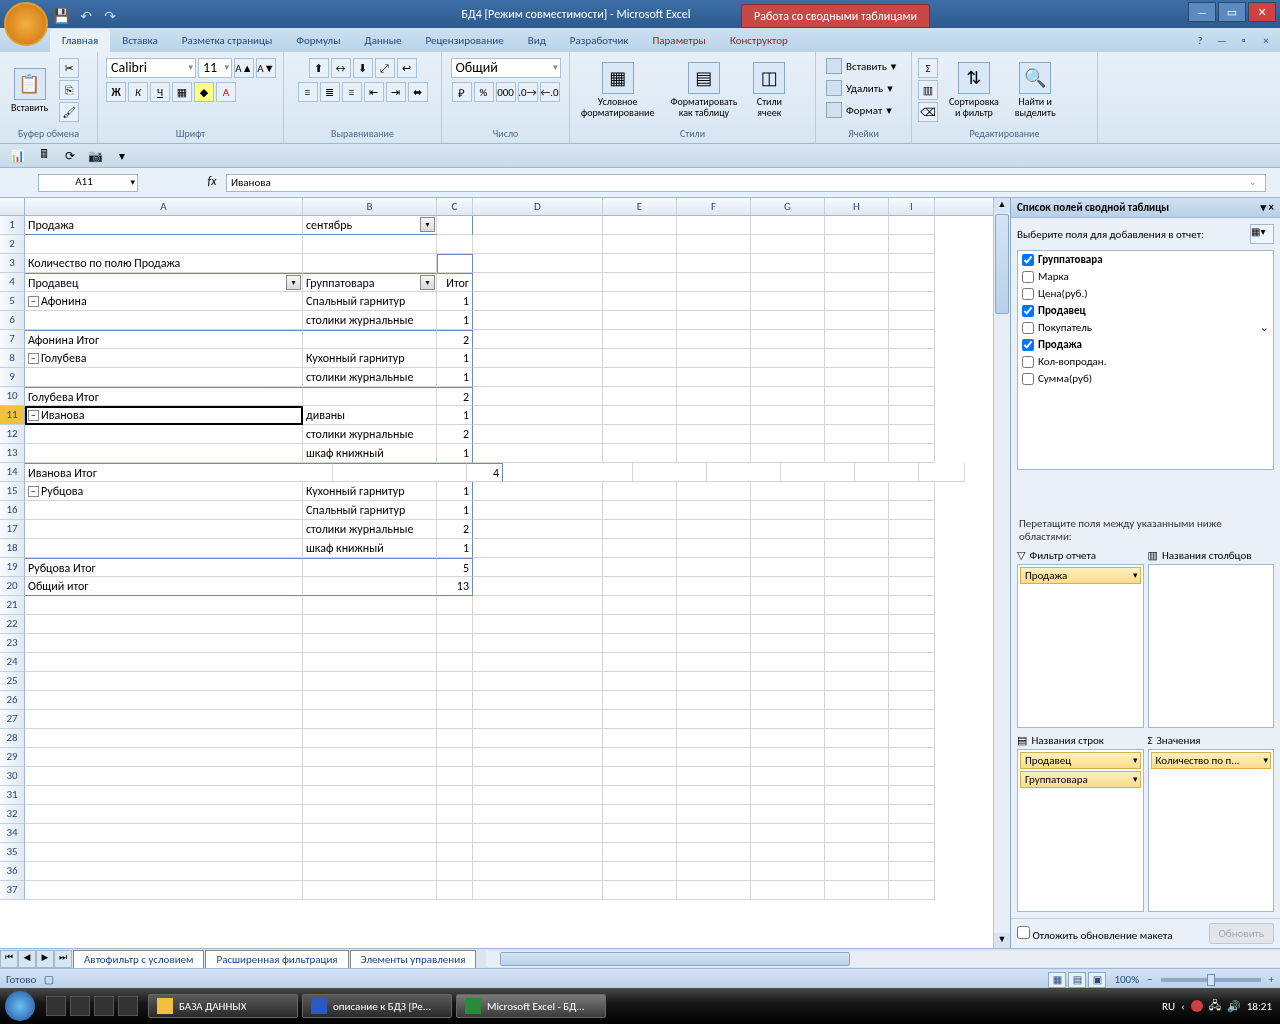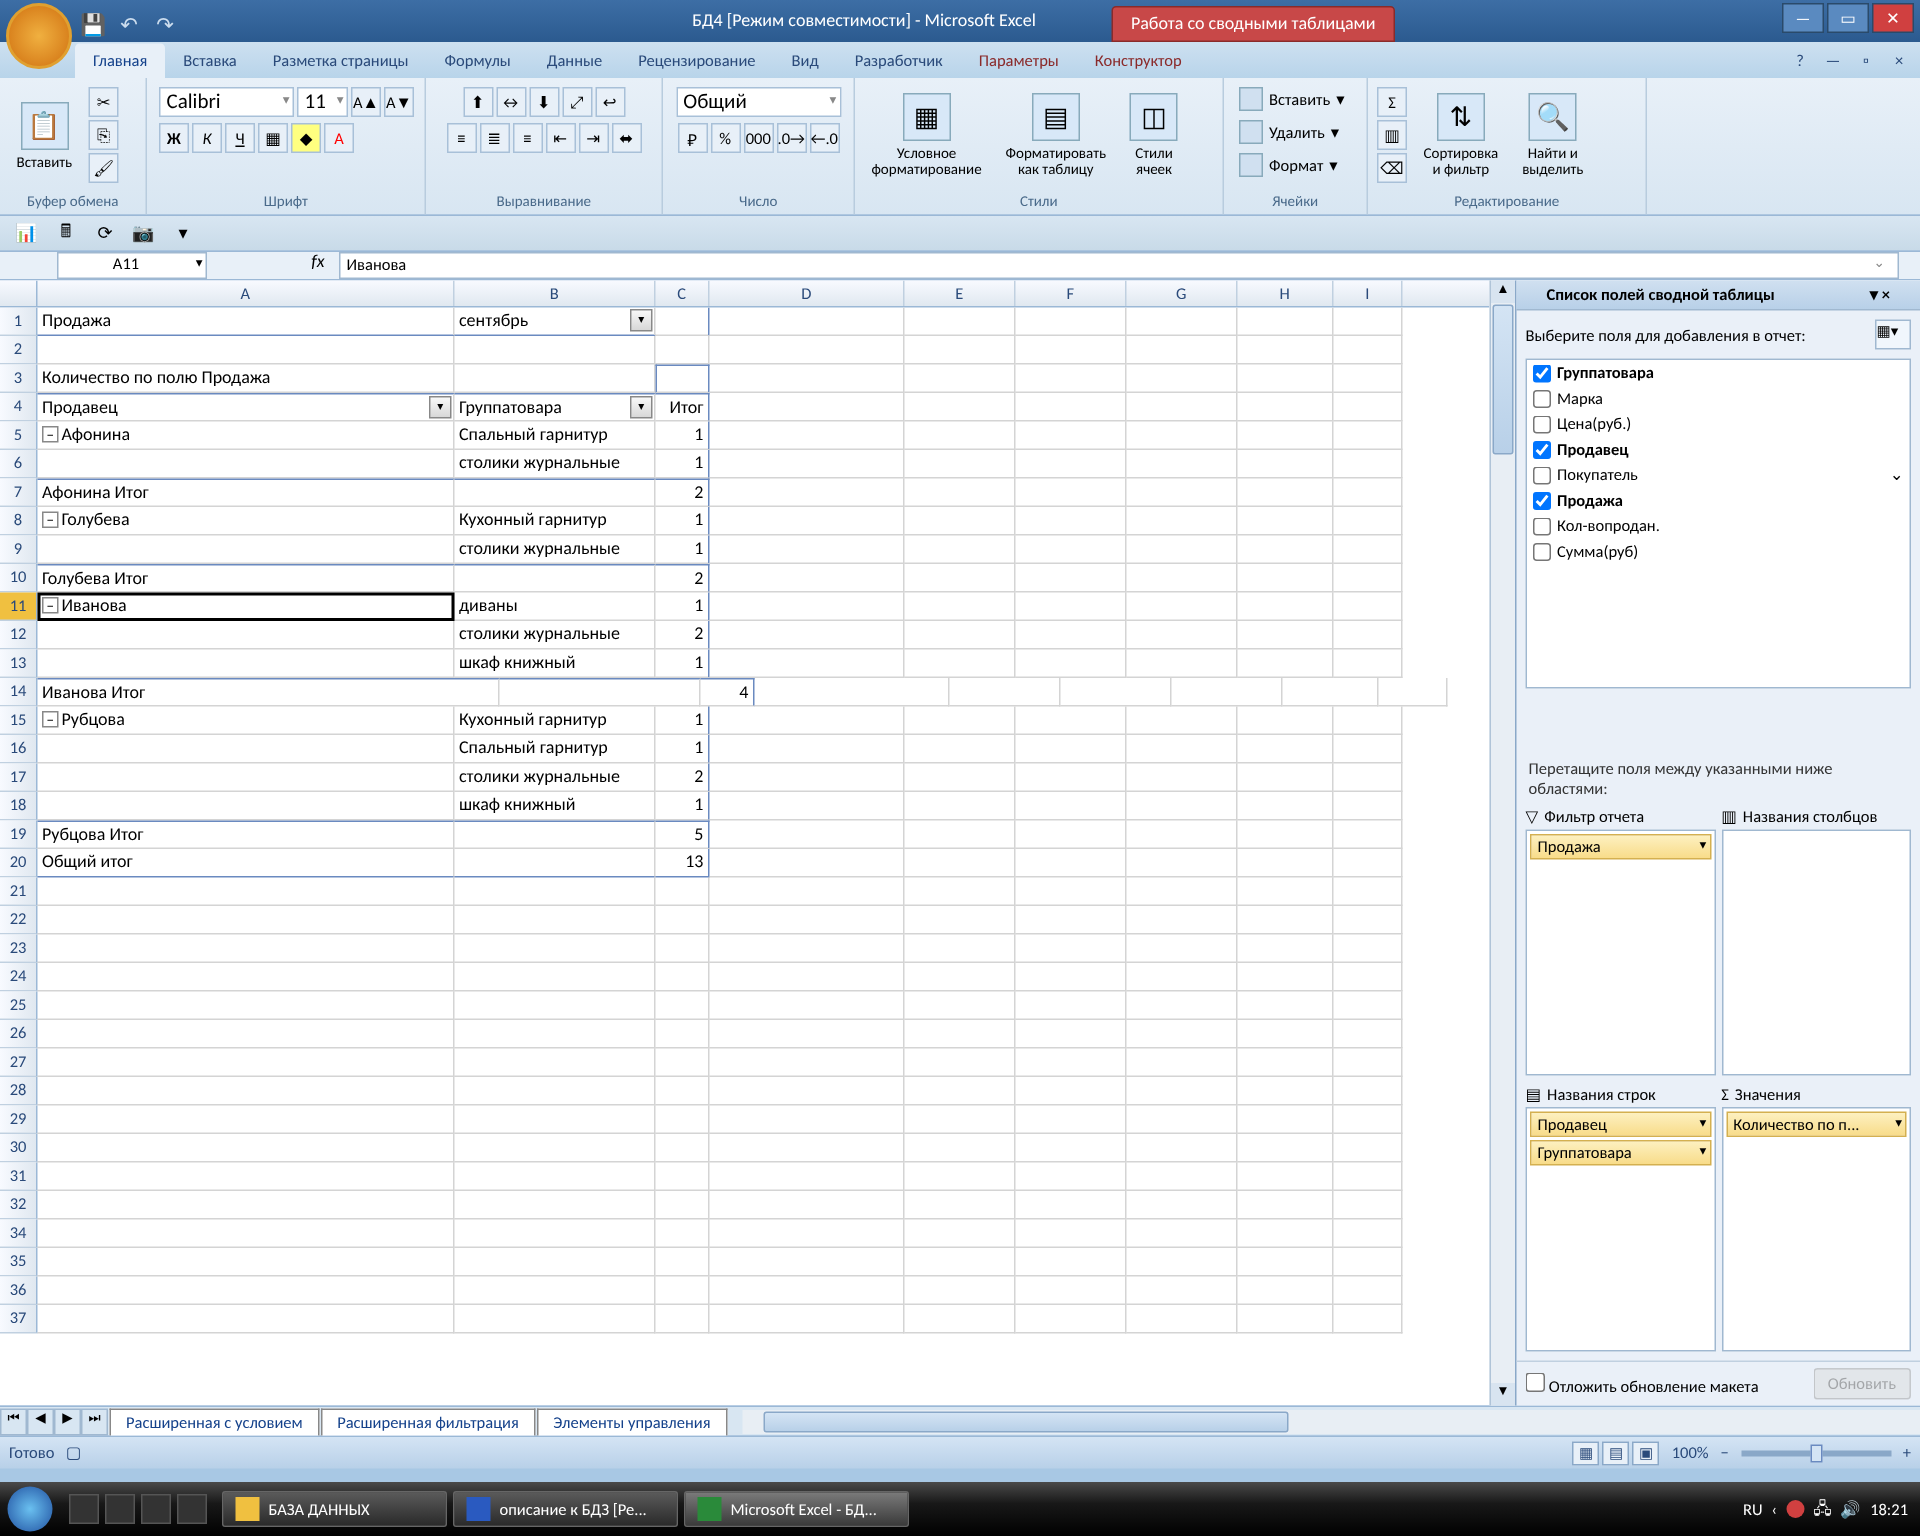--- a/index.html
+++ b/index.html
@@ -41,21 +41,21 @@
 .font-sel { height: 20px; border: 1px solid #a8c0d8; background: #fff; font-size: 14px; padding: 0 16px 0 4px; position: relative; }
 .font-sel::after { content: '▾'; position: absolute; right: 2px; top: 2px; font-size: 9px; color: #888; }
 .menu-btn { display: flex; align-items: center; gap: 4px; padding: 2px 4px; cursor: pointer; font-size: 11px; }
 .menu-btn .ico-s { width: 16px; height: 16px; background: #d0e0f0; border: 1px solid #8ab; display: inline-block; }
 
 
 .qat2 { height: 24px; background: linear-gradient(#d8e6f2, #c8dae8); border-bottom: 1px solid #9bb8d6; display: flex; align-items: center; padding-left: 8px; gap: 6px; }
 .qat2 .qbtn { width: 20px; height: 18px; border: 1px solid transparent; display: flex; align-items: center; justify-content: center; font-size: 12px; cursor: pointer; }
 
 
-.fbar-row { height: 19px; background: #e8f0f8; border-bottom: 1px solid #9bb8d6; display: flex; align-items: center; }
+.fbar-row { height: 30px; background: #e8f0f8; border-bottom: 1px solid #9bb8d6; display: flex; align-items: center; }
 .namebox { width: 100px; margin-left: 38px; height: 18px; border: 1px solid #a0b8d0; background: #fff; font-size: 11px; padding: 0 14px 0 6px; text-align: center; position: relative; }
 .namebox::after { content: '▾'; position: absolute; right: 2px; top: 1px; font-size: 9px; }
 .fx-btn { width: 20px; height: 18px; margin-left: 64px; font-style: italic; font-size: 12px; text-align: center; cursor: pointer; }
 .fbar { flex: 1; height: 18px; border: 1px solid #a0b8d0; background: #fff; margin: 0 14px 0 4px; font-size: 11px; padding: 1px 4px; position: relative; }
 .fbar-expand { position: absolute; right: 2px; width: 14px; height: 16px; font-size: 9px; color: #888; cursor: pointer; }
 
 
 .workarea { display: flex; height: 750px; background: #fff; }
 .grid-zone { flex: 1; display: flex; flex-direction: column; overflow: hidden; position: relative; }
 .col-headers { display: flex; height: 18px; background: linear-gradient(#f8faff, #e0e8f0); border-bottom: 1px solid #9bb8d6; }
@@ -71,21 +71,21 @@
 .cell.pbb { border-bottom: 1px solid #6a8ac0; }
 .cell .dd { position: absolute; right: 1px; top: 1px; width: 15px; height: 15px; border: 1px solid #888; background: linear-gradient(#f8f8f8,#d8d8d8); font-size: 8px; text-align: center; line-height: 13px; cursor: pointer; }
 .cell .collapse { display: inline-block; width: 11px; height: 11px; border: 1px solid #888; background: #fff; font-size: 10px; text-align: center; line-height: 9px; margin-right: 2px; cursor: pointer; }
 .active-cell-border { position: absolute; border: 2px solid #000; pointer-events: none; }
 .vscroll { width: 17px; background: #e8eef4; border-left: 1px solid #b0c4d8; position: relative; }
 .vscroll .thumb { position: absolute; left: 1px; right: 1px; top: 16px; height: 100px; background: linear-gradient(#d4e4f4,#b8d0e8); border: 1px solid #8aa8c8; border-radius: 2px; }
 .vscroll .arr { position: absolute; left: 0; right: 0; height: 15px; background: #d8e4f0; text-align: center; font-size: 9px; cursor: pointer; }
 
 
 .pivot-pane { width: 270px; background: #eaf0f8; border-left: 1px solid #8aa8c8; display: flex; flex-direction: column; font-size: 11px; }
-.pp-title { background: linear-gradient(#d0e0f0,#b8d0e8); padding: 3px 20px; font-weight: bold; border-bottom: 1px solid #a0b8d0; display: flex; justify-content: space-between; }
+.pp-title { background: linear-gradient(#d0e0f0,#b8d0e8); padding: 3px 6px; font-weight: bold; border-bottom: 1px solid #a0b8d0; display: flex; justify-content: space-between; }
 .pp-title .pp-close { cursor: pointer; }
 .pp-hint { padding: 6px; display: flex; justify-content: space-between; align-items: center; }
 .pp-hint .view-btn { width: 24px; height: 20px; border: 1px solid #a0b8d0; background: #f0f6fc; cursor: pointer; font-size: 10px; }
 .pp-fields { flex: 0 0 220px; background: #fff; border: 1px solid #a0b8d0; margin: 0 6px; overflow-y: auto; position: relative; }
 .pp-field { padding: 2px 4px; display: flex; align-items: center; gap: 4px; cursor: pointer; }
 .pp-field input { width: 12px; height: 12px; }
 .pp-field.bold { font-weight: bold; }
 .pp-filter-icon { position: absolute; right: 4px; top: 70px; }
 .pp-drag-hint { padding: 6px 8px 4px; color: #333; margin-top: 41px; }
 .pp-areas { flex: 1; display: grid; grid-template-columns: 1fr 1fr; grid-template-rows: 1fr 1fr; gap: 4px; padding: 0 6px 6px; }
@@ -854,21 +854,21 @@
   </div>
 </div>
 
 <div class="sheet-tabs">
   <div class="sheet-nav">
     <span>⏮</span>
     <span>◀</span>
     <span>▶</span>
     <span>⏭</span>
   </div>
-  <div class="sheet-tab">Расширенная с условием</div>
+  <div class="sheet-tab">Автофильтр с условием</div>
   <div class="sheet-tab">Расширенная фильтрация</div>
   <div class="sheet-tab">Элементы управления</div>
   <div class="hscroll">
       <div class="thumb"></div>
     </div>
 </div>
 
 <div class="statusbar">
   <span><span>Готово</span> &nbsp; <span>▢</span></span>
   <div class="sb-right">

